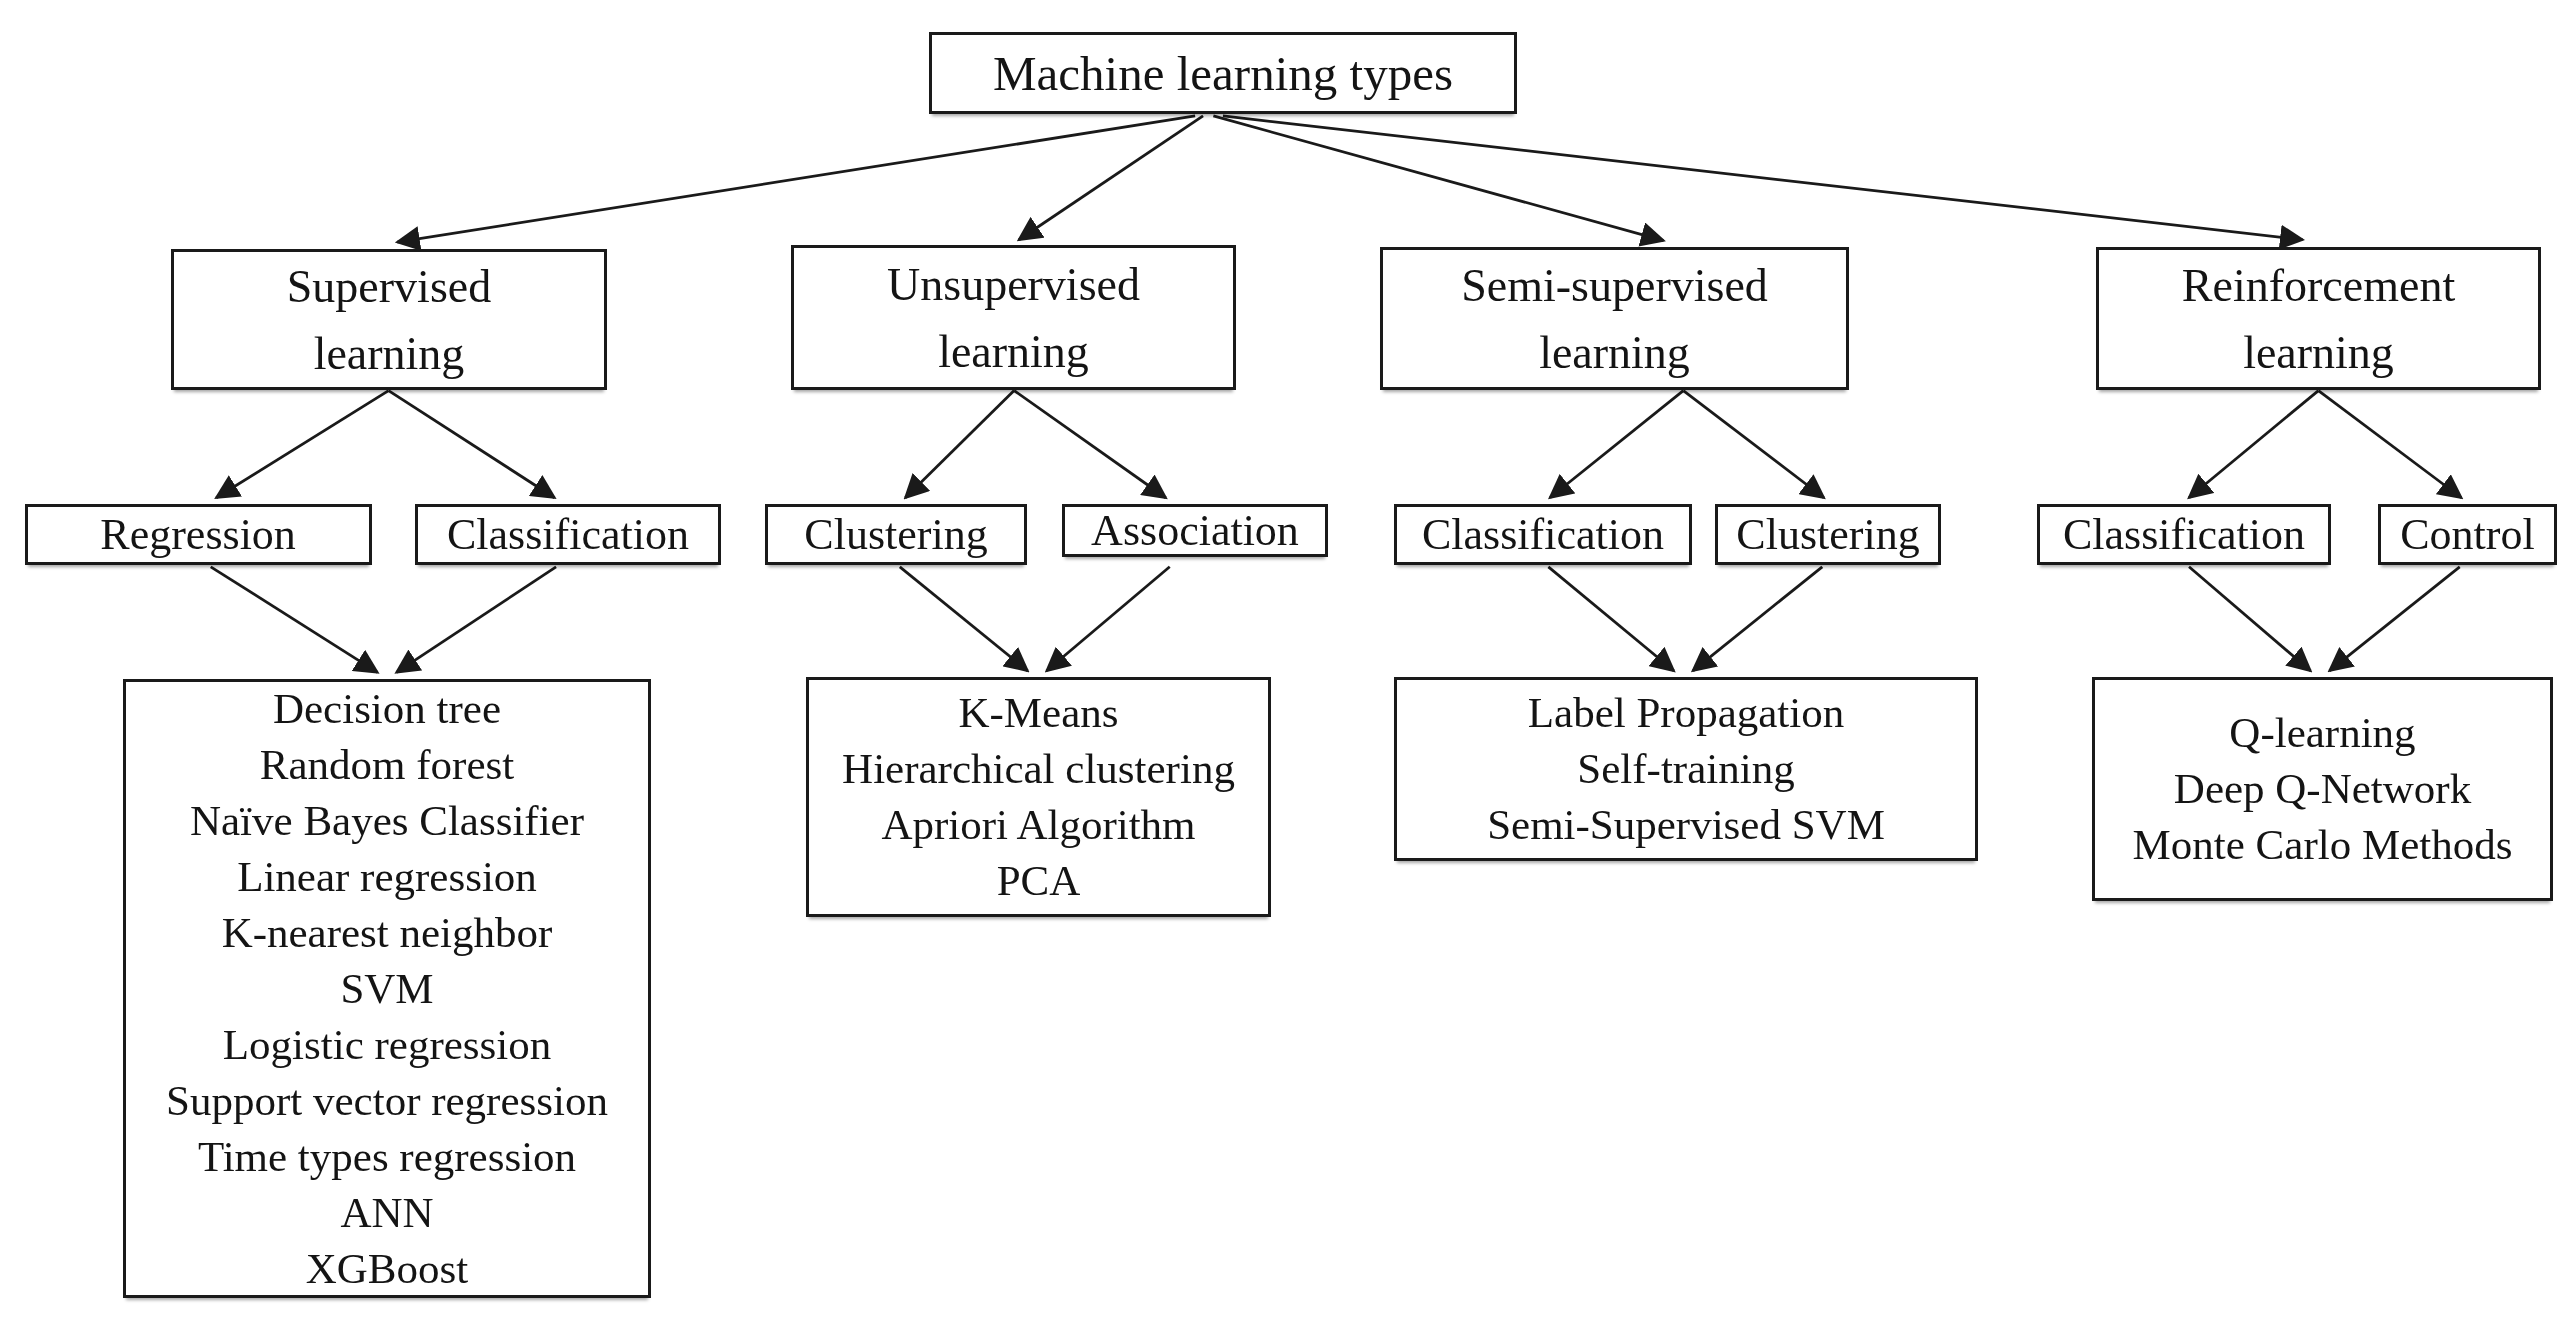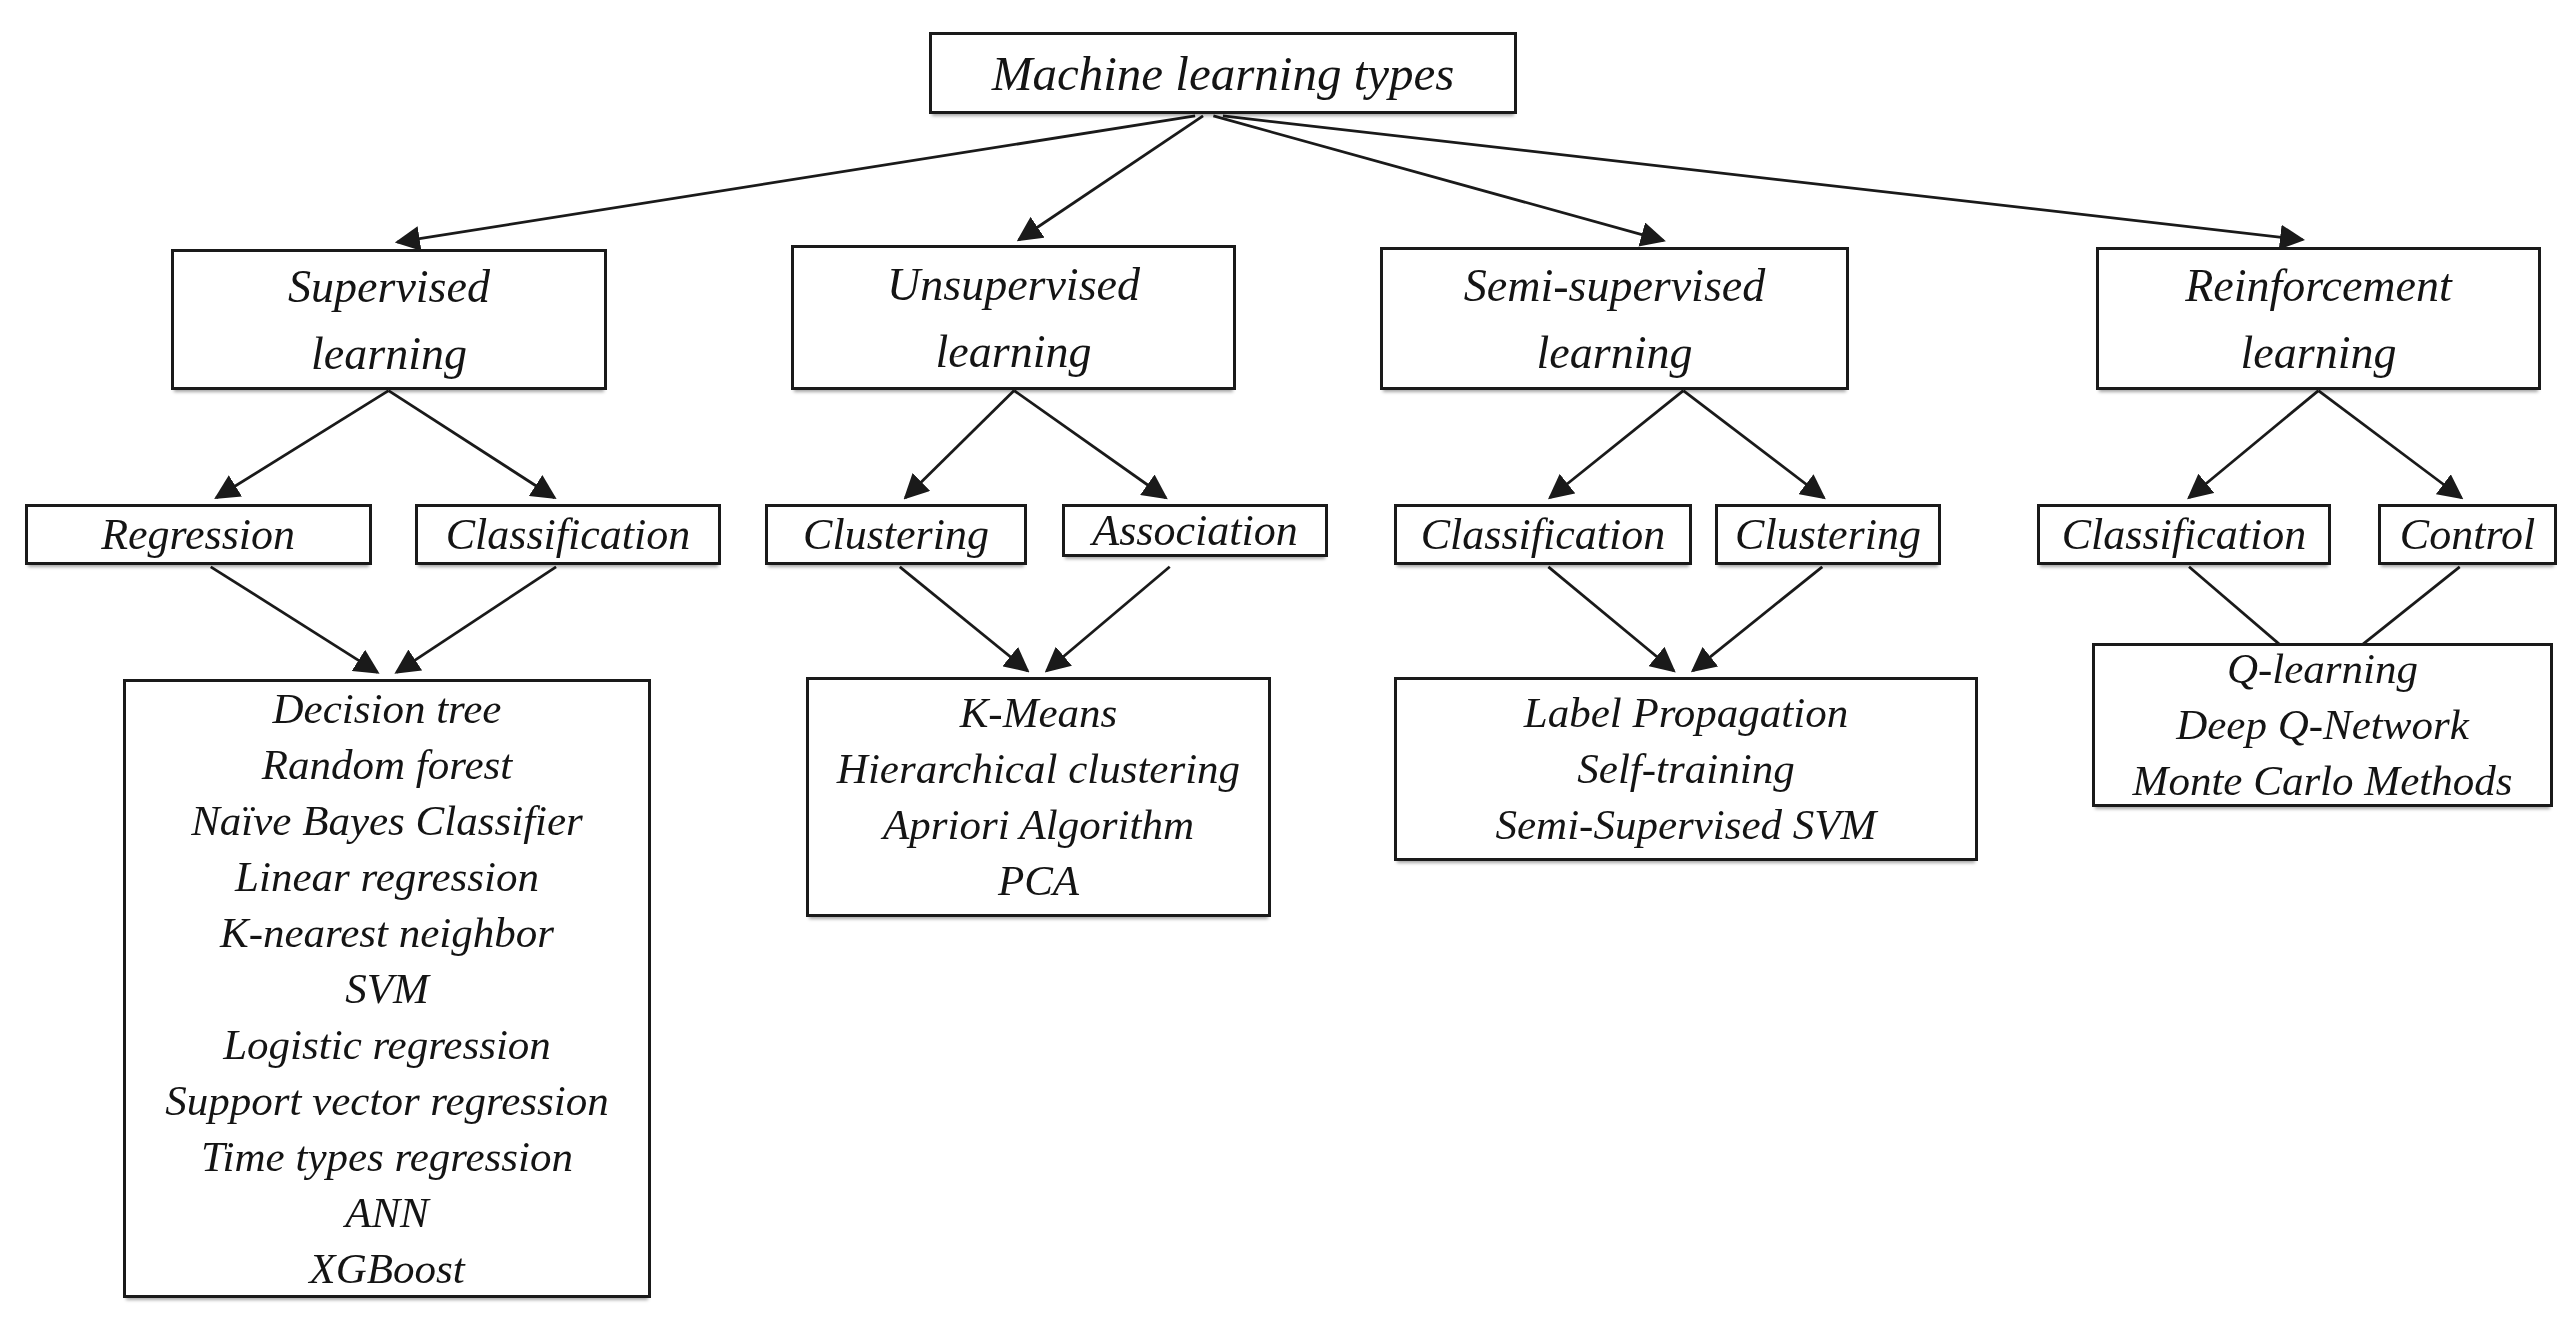--- a/index.html
+++ b/index.html
@@ -31,21 +31,20 @@
     position: absolute;
     box-sizing: border-box;
     border: 3.2px solid #1a1a1a;
     background: #ffffff;
     display: flex;
     flex-direction: column;
     align-items: center;
     justify-content: center;
     text-align: center;
     box-shadow: 0 4.8px 3.2px -3.2px rgba(0,0,0,0.35);
-    font-style: italic;
   }
   .root-box  { font-size: 49px; }
   .branch-box{ font-size: 46px; line-height: 67px; }
   .leaf-box  { font-size: 44px; line-height: 48px; }
   .methods-box { font-size: 43px; line-height: 56px; }
   .line { white-space: nowrap; }
 </style>
 </head>
 <body>
 
@@ -151,20 +150,20 @@
     <div class="line">Apriori Algorithm</div>
     <div class="line">PCA</div>
   </div>
 
   <div class="box methods-box" style="left:1394px; top:677px; width:584px; height:184px;">
     <div class="line">Label Propagation</div>
     <div class="line">Self-training</div>
     <div class="line">Semi-Supervised SVM</div>
   </div>
 
-  <div class="box methods-box" style="left:2092px; top:643px; width:461px; height:164px;">
+  <div class="box methods-box" style="left:2092px; top:677px; width:461px; height:224px;">
     <div class="line">Q-learning</div>
     <div class="line">Deep Q-Network</div>
     <div class="line">Monte Carlo Methods</div>
   </div>
 
 </div>
 
 
 </body></html>

